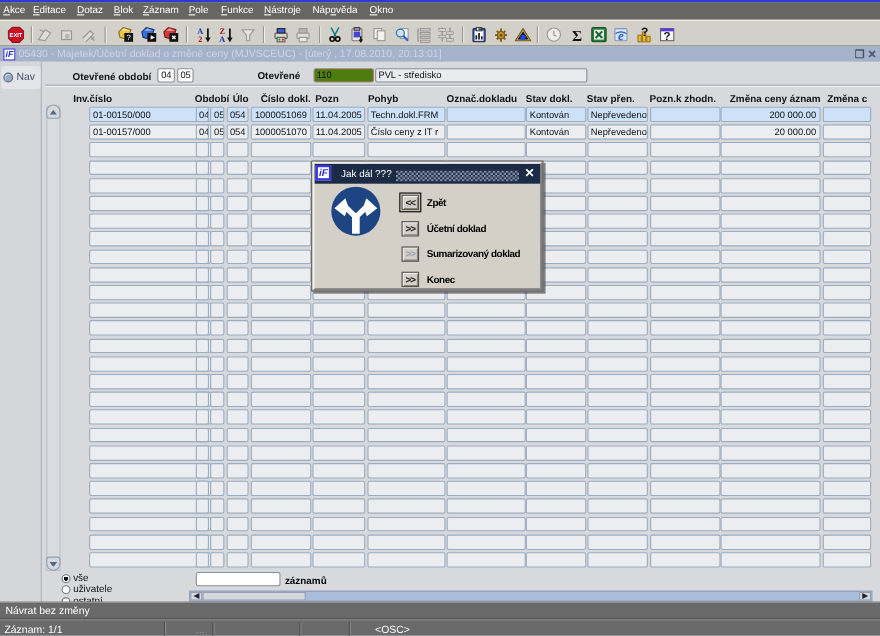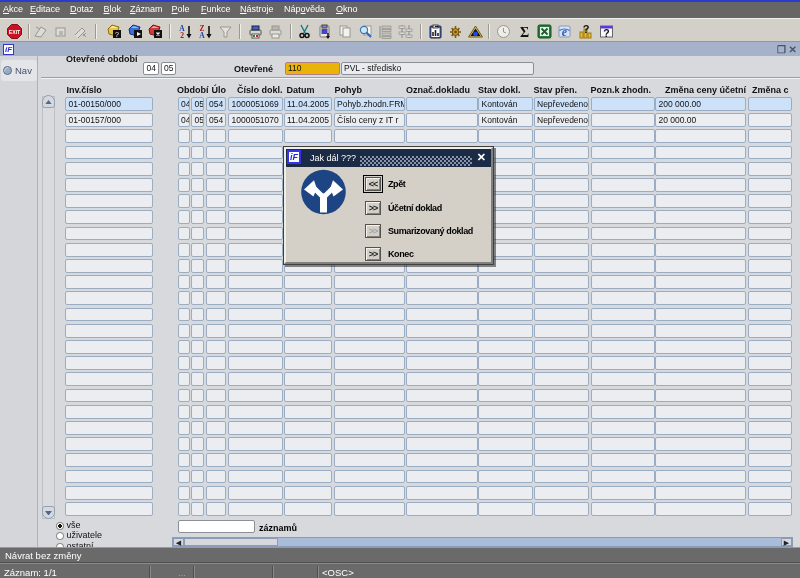--- a/index.html
+++ b/index.html
@@ -17,22 +17,22 @@
 #navtab{position:absolute;left:1px;top:4px;width:36px;height:21px;background:#e4e5e8;border-radius:3px}
 #navtab span{position:absolute;left:14px;top:5px;font-size:9.5px;color:#46506a}
 #navtab .dot{position:absolute;left:2px;top:6px;width:9px;height:9px;border-radius:50%;background:#9aaac4;border:1px solid #5a6a88;box-shadow:inset 1px 1px 0 #c8d4e8}
 .blabel{position:absolute;font-size:9px;font-weight:bold;color:#111;white-space:nowrap}
 .fld{position:absolute;top:61.5px;height:13.5px;border:1px solid #8a8f98;border-radius:2px;background:#fff;font-size:8.5px;line-height:11.5px;padding-left:2.5px;color:#111}
 #groove{position:absolute;left:41px;top:76.5px;width:759px;height:2px;border-top:1px solid #9aa0a8;border-bottom:1px solid #f2f3f5}
 .th{position:absolute;top:85px;font-size:9px;font-weight:bold;color:#111;white-space:nowrap}
 .tr{position:absolute;left:0;width:800px;height:13.8px}
 .c{position:absolute;top:0;height:13.8px;background:#ebedf0;border:1px solid #9aadc2;border-radius:2px;font-size:8.5px;line-height:12.5px;color:#111;padding:0 2.5px;white-space:nowrap;overflow:hidden}
 .c.sel{background:#cde1f8}
-.c.ra{text-align:left;padding-right:3px}
-.x0{left:65px;width:88px}
+.c.ra{text-align:right;padding-right:3px}
+.x0{left:81px;width:111px}
 .x1{left:177.5px;width:12.5px}
 .x2{left:191px;width:13px}
 .x3{left:205.5px;width:20px}
 .x4{left:228px;width:55px}
 .x5{left:283.5px;width:48px}
 .x6{left:333.5px;width:71px}
 .x7{left:405.5px;width:72px}
 .x8{left:478px;width:55px}
 .x9{left:533.5px;width:55px}
 .x10{left:590.5px;width:64px}
@@ -225,67 +225,68 @@
     <div class="tsep" style="left:27.5px"></div>
     <div class="tsep" style="left:95px"></div>
     <div class="tsep" style="left:169px"></div>
     <div class="tsep" style="left:239px"></div>
     <div class="tsep" style="left:290px"></div>
     <div class="tsep" style="left:420px"></div>
     <div class="tsep" style="left:488px"></div>
   </div>
 <div id="mdititle">
     <span class="chip">iF</span>
+    <span class="txt">05430 - Majetek/Účetní doklad o změně ceny (MJVSCEUC) - [úterý , 17.08.2010, 20:13:01]</span>
     <span class="wbtn" style="right:14px">❐</span>
     <span class="wbtn" style="right:3px">✕</span>
   </div>
 <div id="navcol">
     <div id="navtab">
       <span class="dot"></span>
       <span>Nav</span>
     </div>
   </div>
-<div class="blabel" style="left:66px;top:54px">Otevřené období</div>
+<div class="blabel" style="left:66px;top:65px">Otevřené období</div>
 <div class="fld" style="left:143px;width:16px">04</div>
 <div class="fld" style="left:160.5px;width:15px">05</div>
 <div class="blabel" style="left:234px;top:63.5px">Otevřené</div>
-<div class="fld" style="left:284.5px;width:55.5px;background:#eab308;border-color:#b08288">110</div>
+<div class="fld" style="left:284.5px;width:55.5px;background:#4d7c0f;border-color:#b08288">110</div>
 <div class="fld" style="left:340.5px;width:193px;background:#e9ebee">PVL - středisko</div>
 <div id="groove"></div>
 <div class="th" style="left:66.5px">Inv.číslo</div>
 <div class="th" style="left:177px">Období</div>
 <div class="th" style="left:211.5px">Úlo</div>
 <div class="th" style="left:237px">Číslo dokl.</div>
-<div class="th" style="left:286.5px">Datum</div>
+<div class="th" style="left:286.5px">Pozn</div>
 <div class="th" style="left:334.5px">Pohyb</div>
 <div class="th" style="left:406px">Označ.dokladu</div>
 <div class="th" style="left:478px">Stav dokl.</div>
 <div class="th" style="left:533.5px">Stav přen.</div>
 <div class="th" style="left:590.5px">Pozn.k zhodn.</div>
-<div class="th thr" style="right:54px">Změna ceny účetní</div>
+<div class="th thr" style="right:54px">Změna ceny áznam</div>
 <div class="th" style="left:752px">Změna c</div>
 <div id="vsb"></div>
 <div class="varr" style="top:95.3px;border-radius:7px 7px 3px 3px">
     <svg width="7" height="4.5" viewBox="0 0 7 4.5">
       <polygon points="3.5,0 7,4.5 0,4.5" fill="#4f6788"></polygon>
     </svg>
   </div>
 <div class="varr" style="top:506px;border-radius:3px 3px 7px 7px">
     <svg width="7" height="4.5" viewBox="0 0 7 4.5">
       <polygon points="0,0 7,0 3.5,4.5" fill="#4f6788"></polygon>
     </svg>
   </div>
 <div class="tr" style="top:97.0px">
     <div class="c x0 sel">01-00150/000</div>
     <div class="c x1 sel">04</div>
     <div class="c x2 sel">05</div>
     <div class="c x3 sel">054</div>
     <div class="c x4 sel ra">1000051069</div>
     <div class="c x5 sel">11.04.2005 0</div>
-    <div class="c x6 sel">Pohyb.zhodn.FRM</div>
+    <div class="c x6 sel">Techn.dokl.FRM</div>
     <div class="c x7 sel"></div>
     <div class="c x8 sel">Kontován</div>
     <div class="c x9 sel">Nepřevedeno</div>
     <div class="c x10 sel"></div>
     <div class="c x11 sel ra">200 000.00</div>
     <div class="c x12 sel"></div>
   </div>
 <div class="tr" style="top:113.2px">
     <div class="c x0">01-00157/000</div>
     <div class="c x1">04</div>
@@ -675,21 +676,21 @@
   </div>
 <div id="statusbar">
 <span style="position:absolute;left:5px;top:2px">Návrat bez změny</span>
 <div id="sline"></div>
 <span style="position:absolute;left:4px;top:19px">Záznam: 1/1</span>
 <div class="sgroove" style="left:149px"></div>
 <div class="sgroove" style="left:193px"></div>
 <div class="sgroove" style="left:272px"></div>
 <div class="sgroove" style="left:317px"></div>
 <span style="position:absolute;left:178px;top:19px;color:#a8a8a8">...</span>
-<span style="position:absolute;left:322px;top:19px">&lt;OSC&gt;</span>
+<span style="position:absolute;left:341px;top:19px">&lt;OSC&gt;</span>
 </div>
 <div id="dlg">
 <div class="inner"></div>
 <div id="dlgtitle">
       <span class="chip">iF</span>
       <span class="cap">Jak dál ???</span>
       <span class="dith"><svg width="112" height="10" viewBox="0 0 112 10">
           <defs>
             <pattern id="p" width="4" height="4" patternUnits="userSpaceOnUse">
               <rect width="4" height="4" fill="none"></rect>

